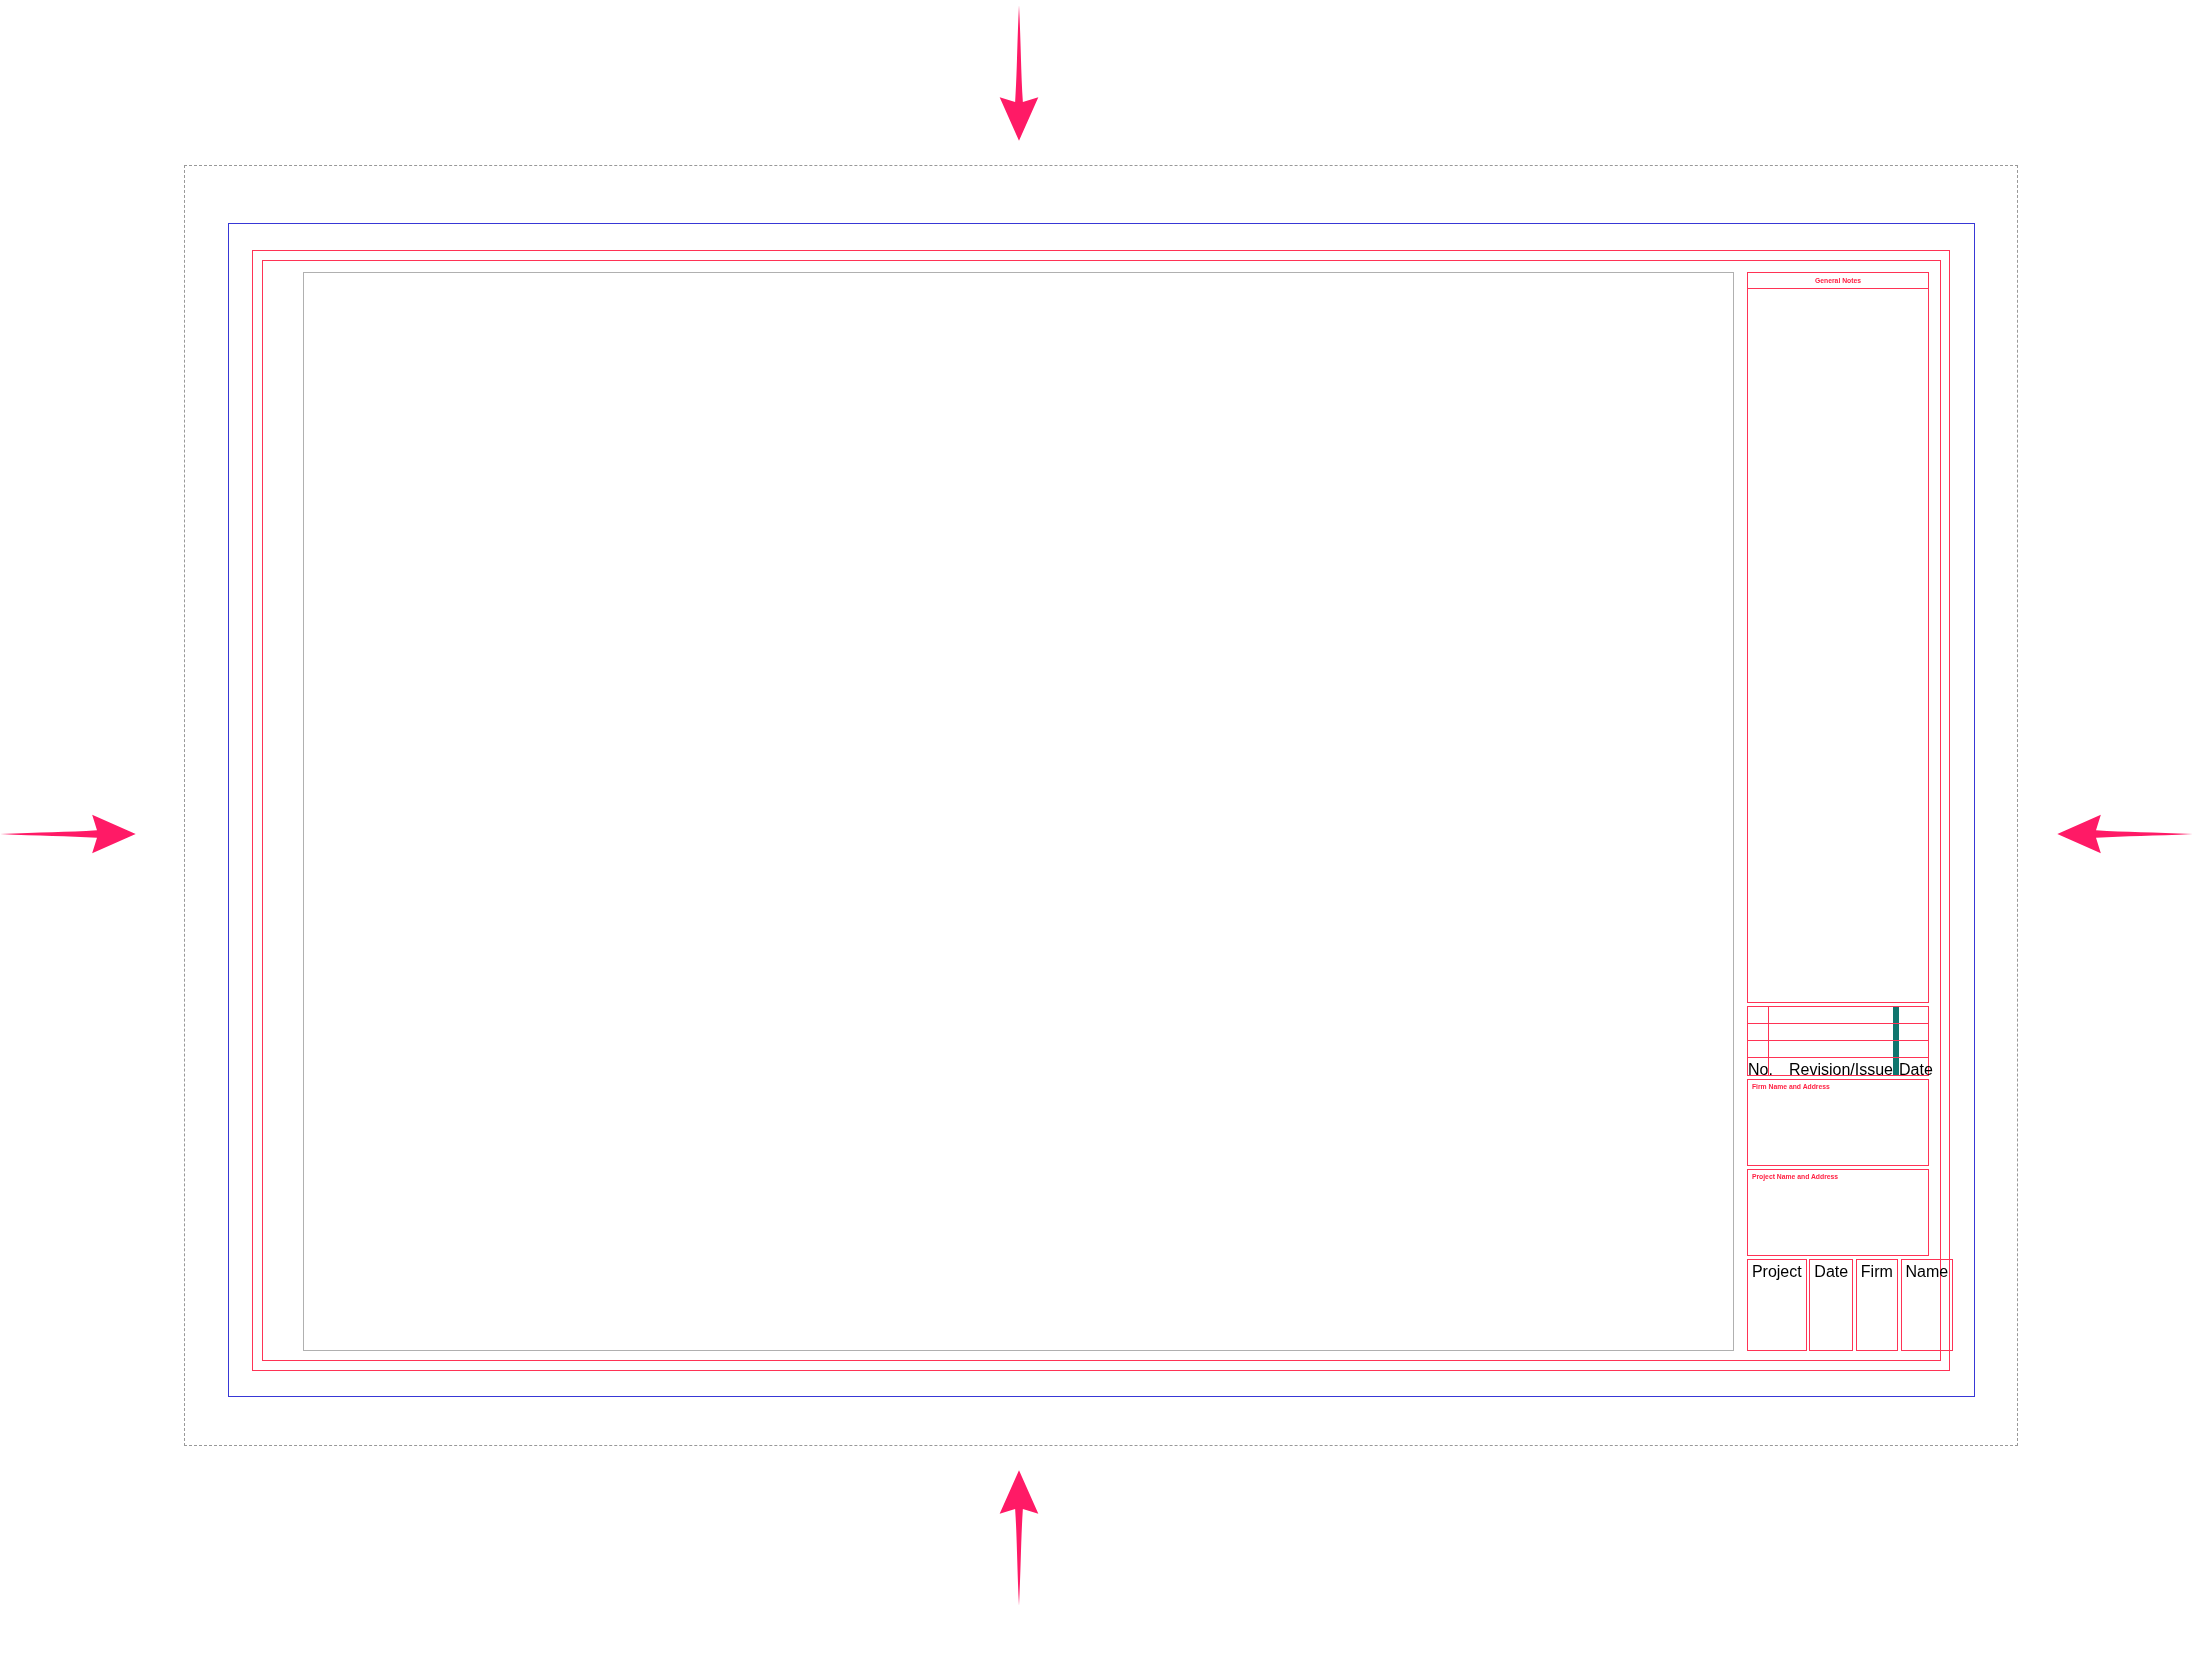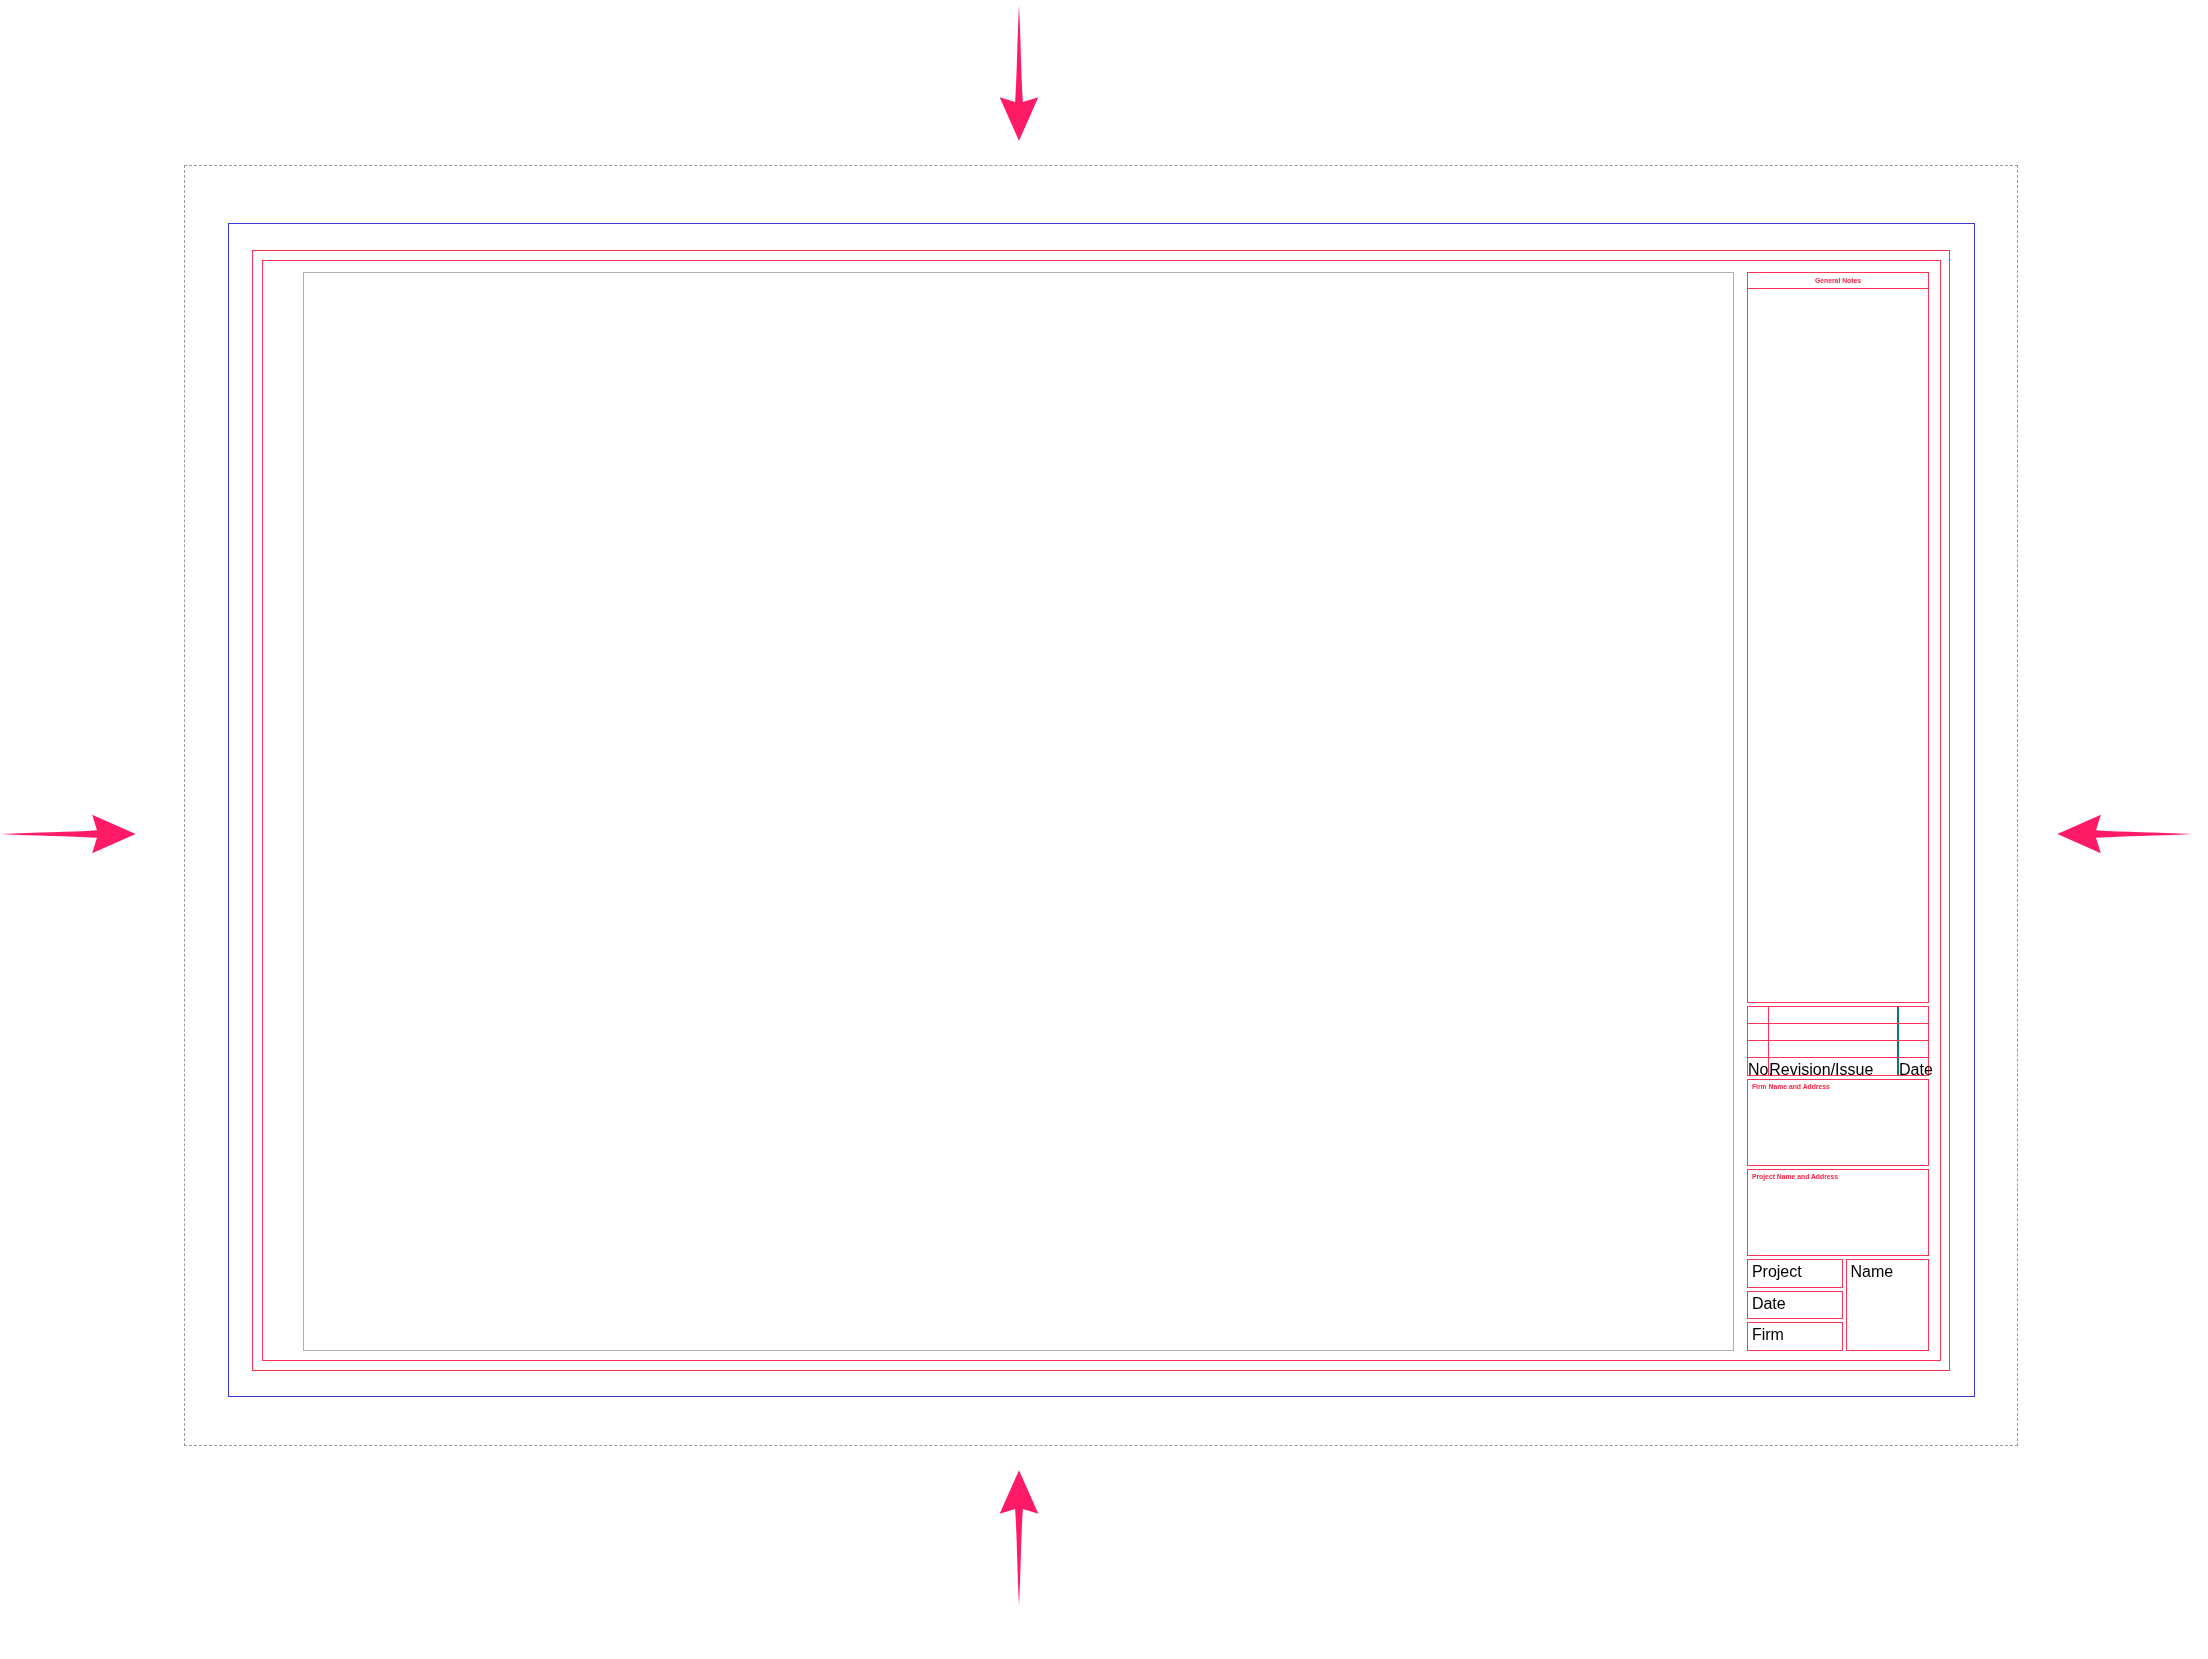--- a/index.html
+++ b/index.html
@@ -91,33 +91,33 @@
     flex-direction: column;
     border: 1px solid #ff3355;
   }
   .rev-row {
     display: flex;
     height: 17.5px;
     border-bottom: 1px solid #ff3355;
   }
   .rev-row:last-child { border-bottom: none; }
   .rev-no { width: 21.3px; border-right: 1px solid #ff3355; text-align:center; padding-top:2.9px;}
-  .rev-desc { flex: 1; border-right: 2px solid #0f766e; text-align:left; padding-top:2.9px;}
+  .rev-desc { flex: 1; border-right: 6px solid #0f766e; text-align:right; padding-top:2.9px;}
   .rev-date { width: 29px; text-align:center; padding-top:2.9px;}
   .firm-block { height: 87px; padding: 2.9px 3.9px; }
   .project-block { height: 87px; padding: 2.9px 3.9px; }
   .info-row {
     display: flex;
     height: 92px;
     gap: 2.9px;
   }
   .info-left {
     flex: 1.3;
     display: flex;
-    flex-direction: column;
+    flex-direction: row;
     gap: 2.9px;
   }
   .info-right {
     flex: 1;
     border: 1px solid #ff3355;
     padding: 2.9px 3.9px;
   }
   .small-box {
     border: 1px solid #ff3355;
     padding: 2.9px 3.9px;

